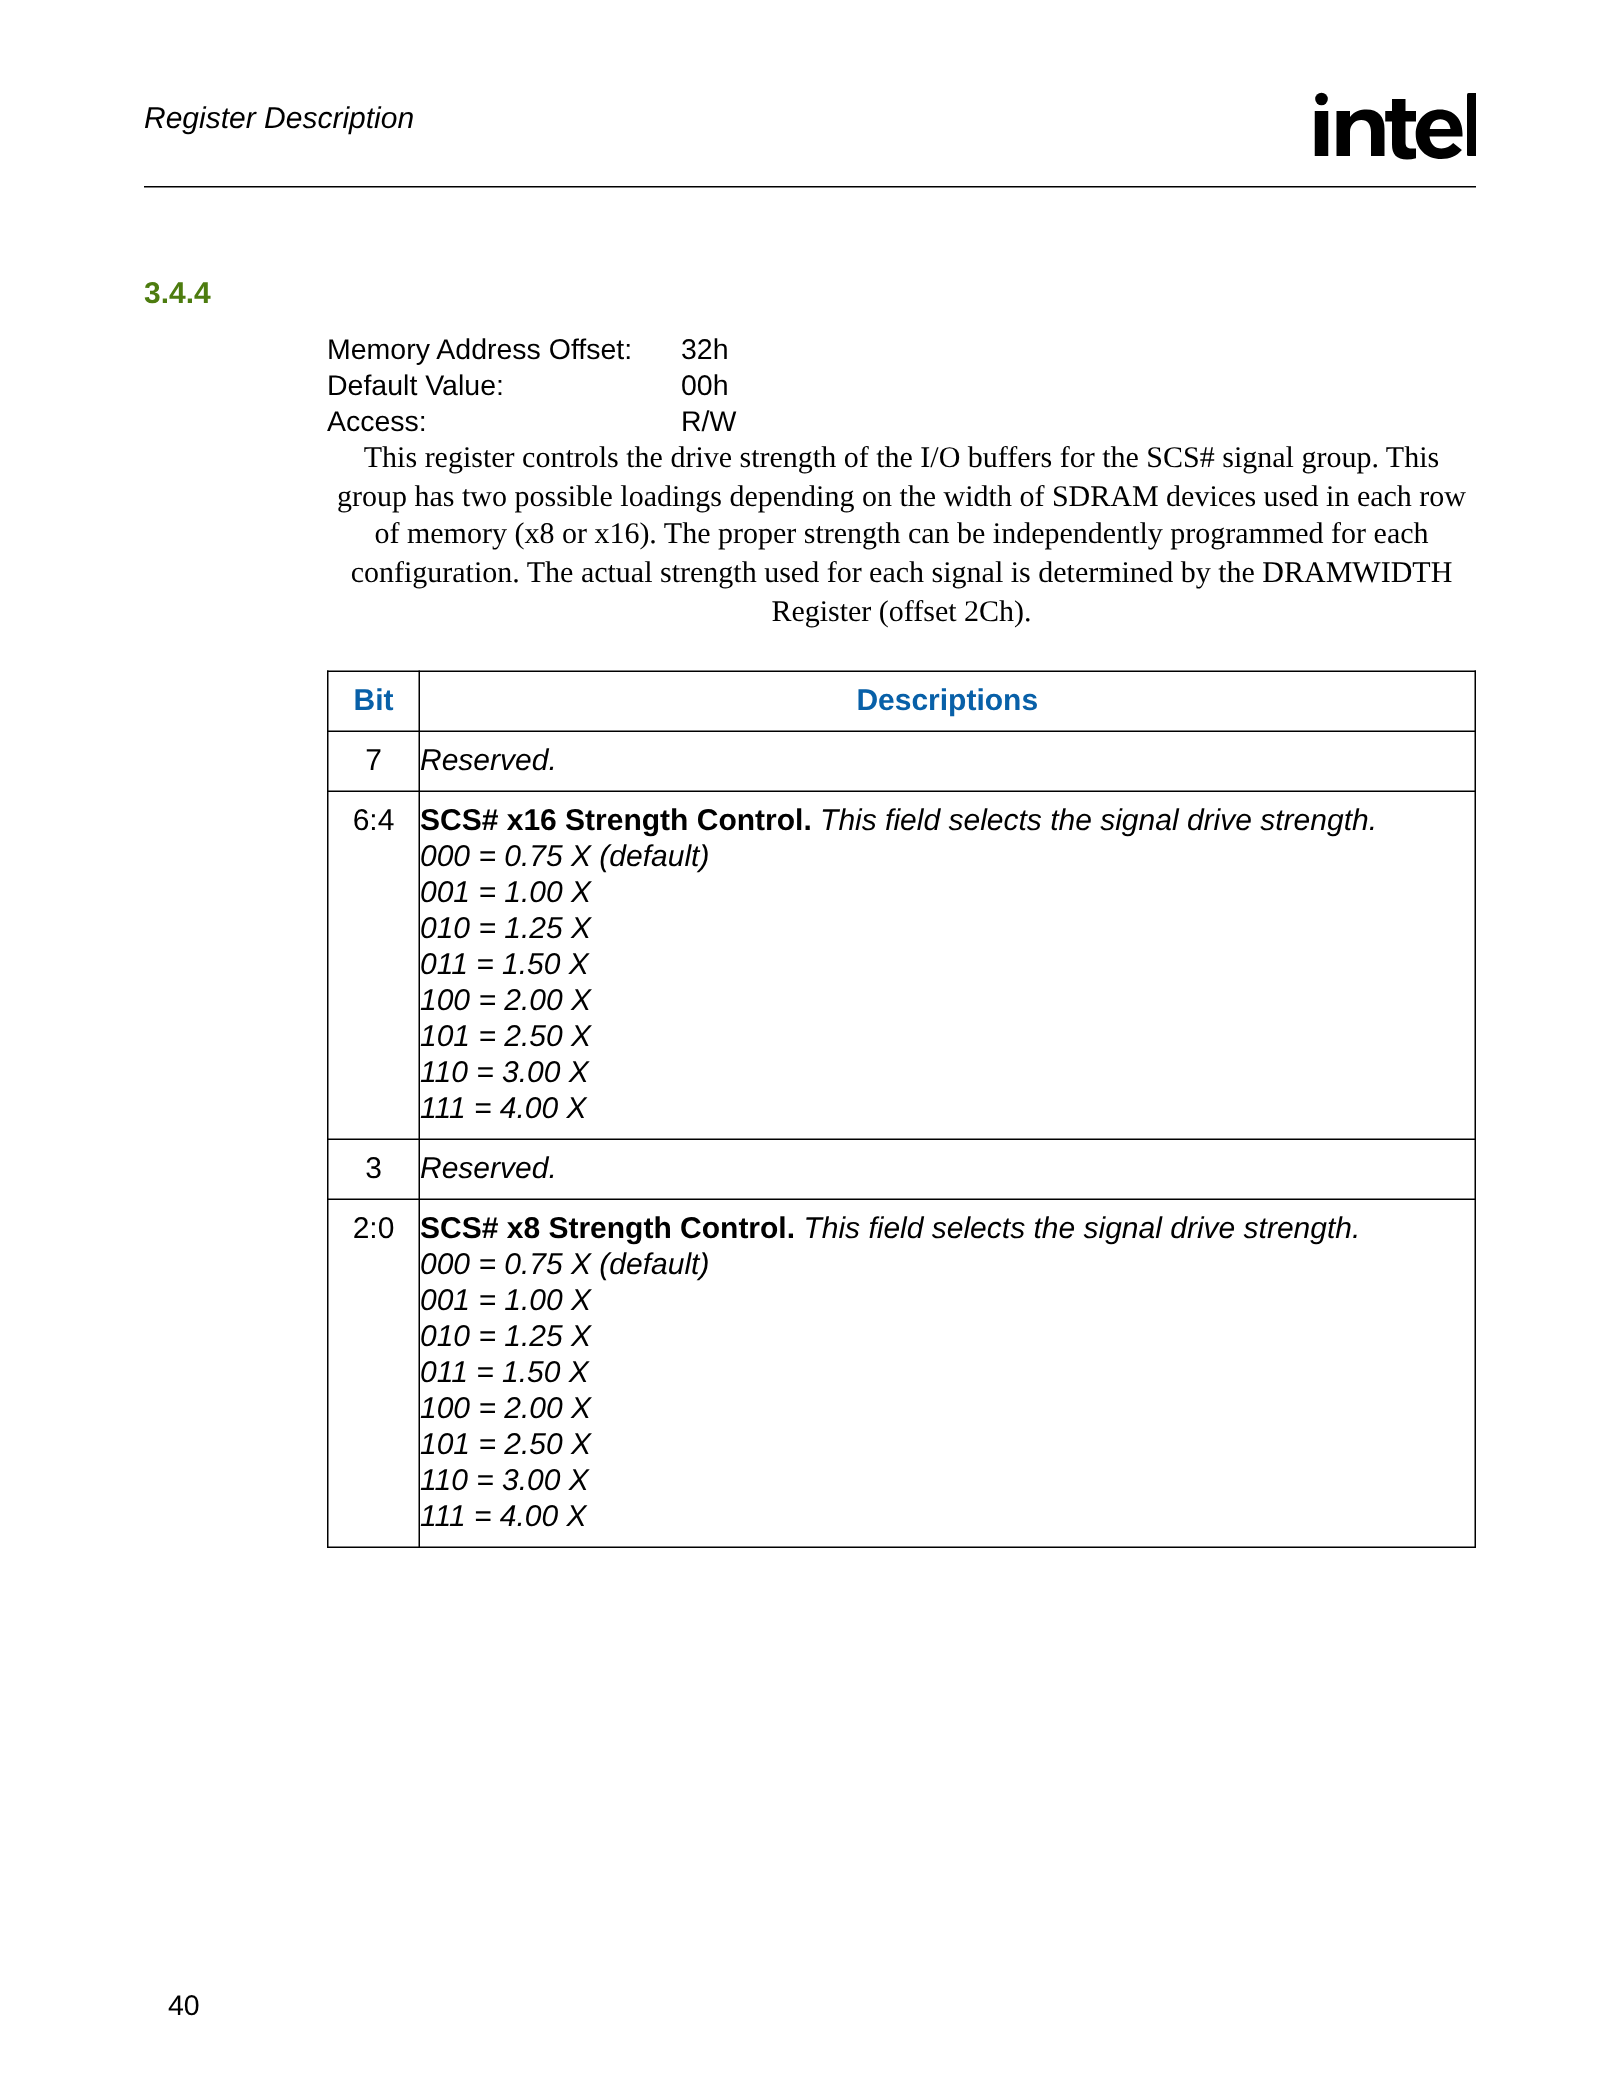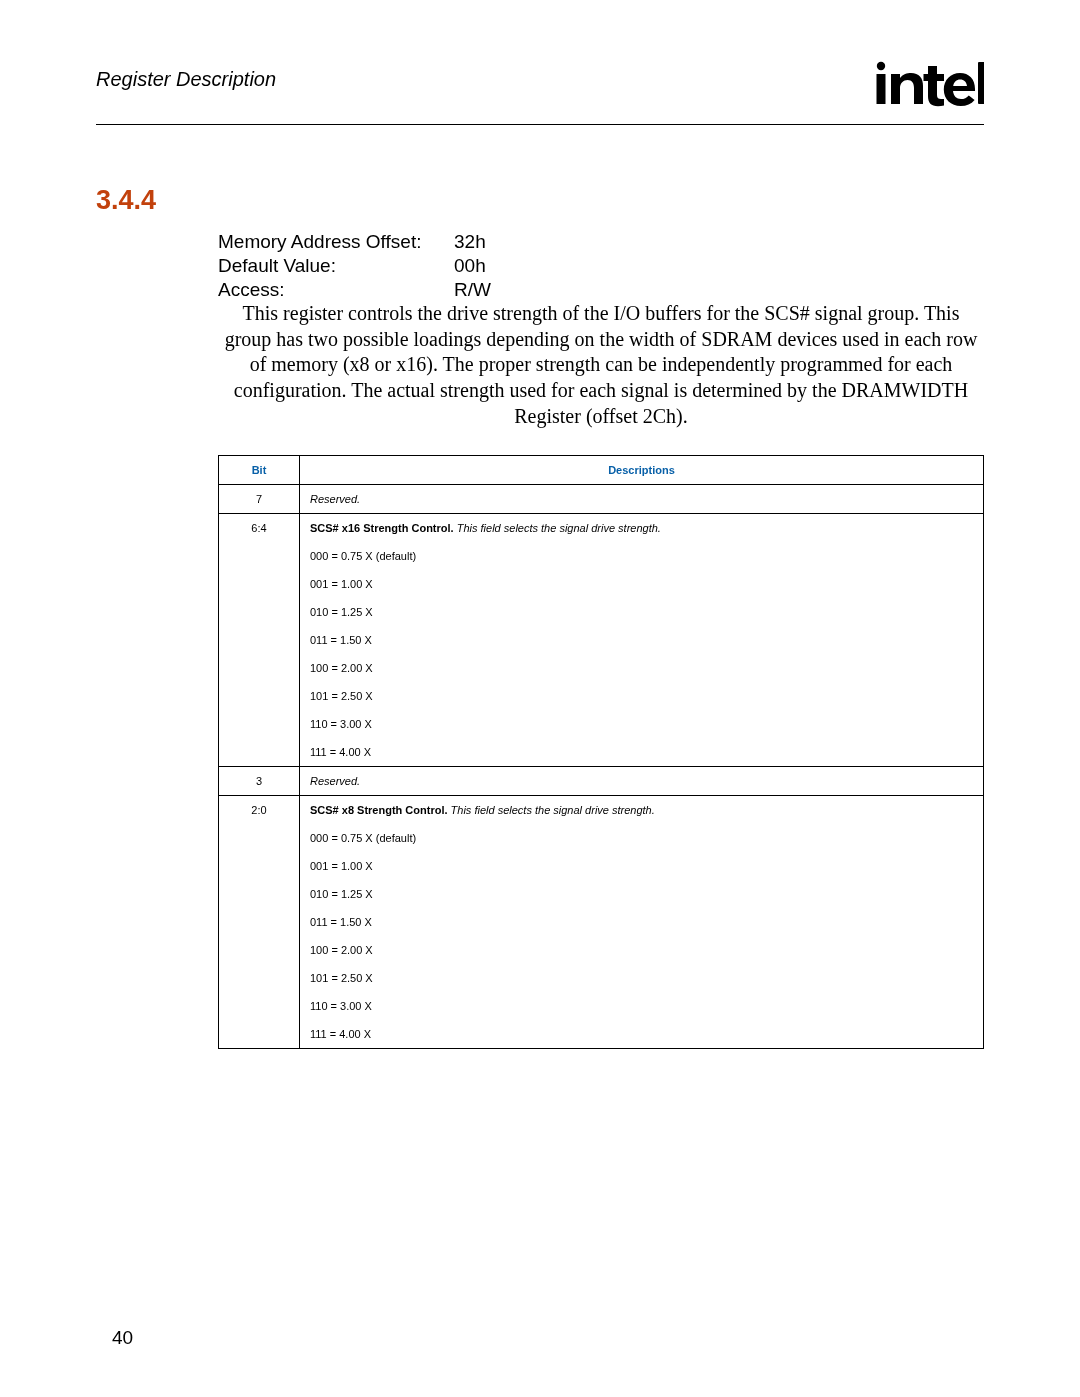--- a/index.html
+++ b/index.html
@@ -42,23 +42,23 @@
     border-top: 1px solid #000;
     margin: 0;
     width: 100%;
   }
   .section {
     margin-top: 60px;
     display: flex;
     align-items: baseline;
   }
   .secnum {
-    font-size: 27px;
+    font-size: 20px;
     font-weight: bold;
-    color: #c2410c;
+    color: #4d7c0f;
     width: 122px;
     flex: 0 0 122px;
   }
   .sectitle {
     font-size: 26px;
     font-weight: bold;
     color: #0860A8;
   }
   .content {
     margin-left: 122px;
@@ -78,37 +78,37 @@
     text-align: center;
   }
   table.bits {
     border-collapse: collapse;
     width: 100%;
     margin-top: 26px;
     font-family: Arial, Helvetica, sans-serif;
   }
   table.bits th, table.bits td {
     border: 1px solid #000;
-    padding: 8px 10px;
+    padding: 8px 0;
     vertical-align: top;
-    font-size: 11px;
+    font-size: 20px;
     text-align: left;
   }
   table.bits th {
     color: #0860A8;
     font-weight: bold;
     text-align: center;
   }
   table.bits td.bitcol {
     width: 60px;
     text-align: center;
   }
   .desc-title { font-weight: bold; margin-top: 32px; }
   .desc-rest { font-weight: normal; font-style: italic; }
-  .val-line { margin-top: 16px; }
+  .val-line { margin-top: 1px; font-style: italic; }
   .val-line:first-child { margin-top: 0; }
   .footer {
     position: absolute;
     left: 112px;
     right: 96px;
     bottom: 48px;
     display: flex;
     justify-content: space-between;
     align-items: baseline;
     font-size: 19px;

